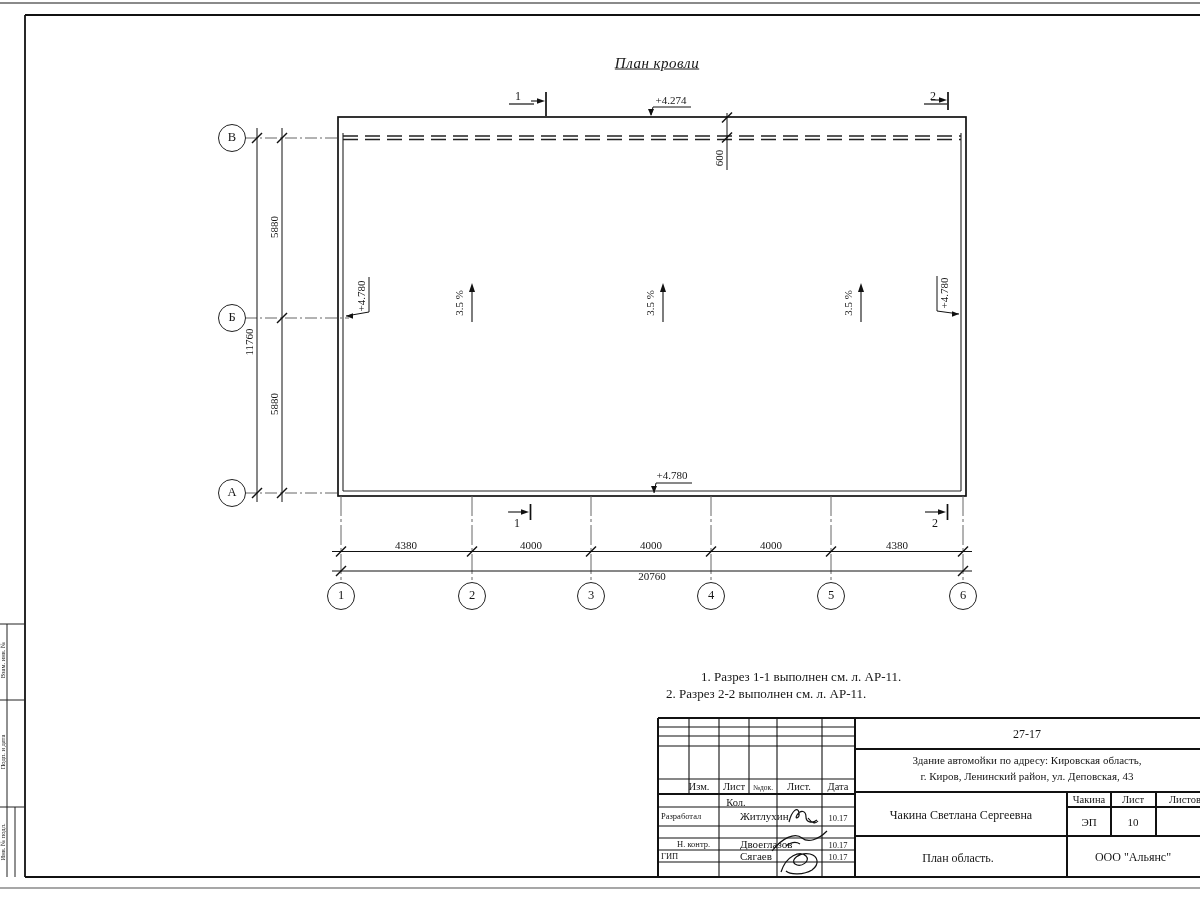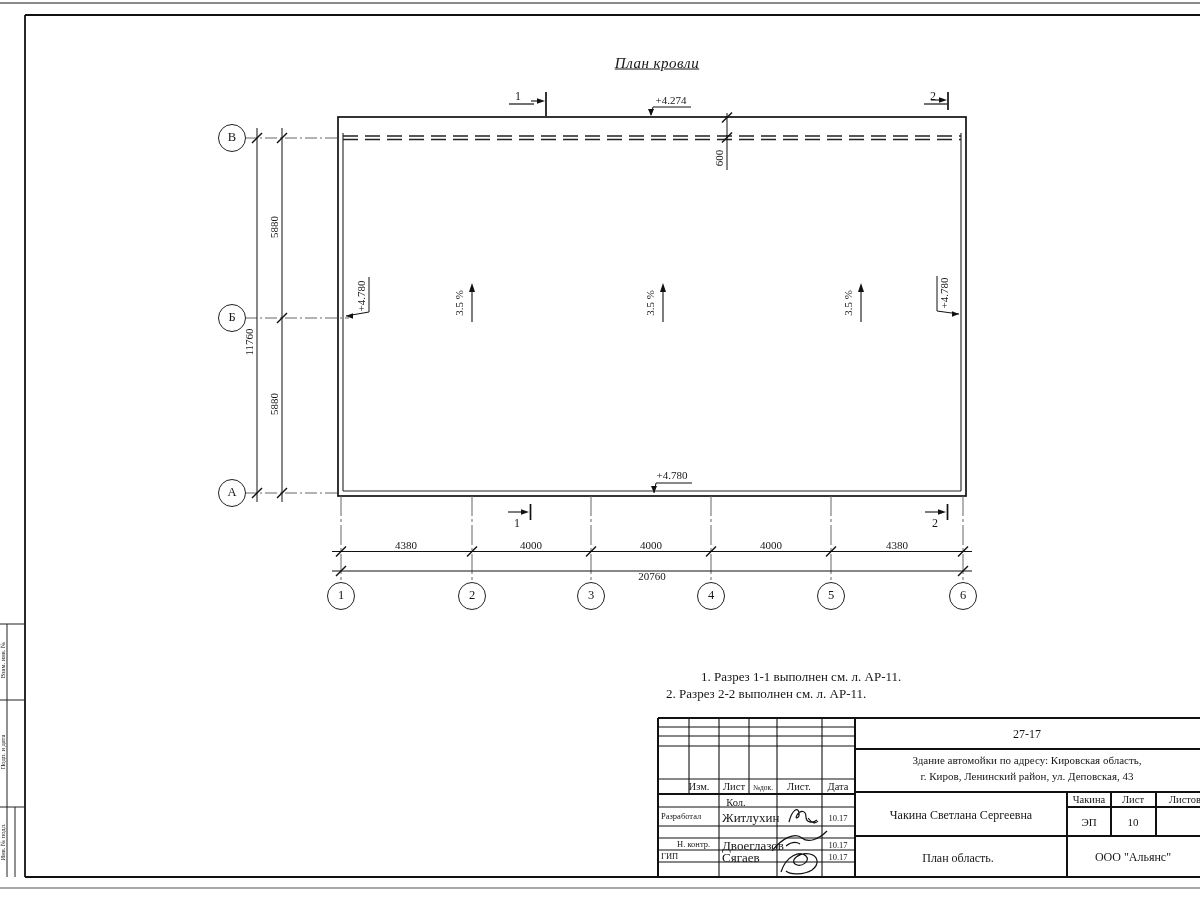--- a/index.html
+++ b/index.html
@@ -3,21 +3,21 @@
 <meta charset="utf-8">
 <style>
   html,body{margin:0;padding:0;background:#fff;}
   #sheet{position:relative;width:1200px;height:900px;background:#ffffff;overflow:hidden;
          font-family:Liberation Serif, serif;color:#161616;}
   svg{position:absolute;left:0;top:0;}
   .lbl{position:absolute;white-space:nowrap;color:#161616;transform:translate(-50%,-50%);line-height:1;}
   .rot{transform:translate(-50%,-50%) rotate(-90deg);}
   .la{transform:none;} 
   .f15{font-size:15px;} .f13{font-size:13px;margin-left:44px;} .f12{font-size:12px;} .f11{font-size:11px;}
-  .f10{font-size:10.5px;} .f9{font-size:13px;} .f8{font-size:8.5px;} .f7{font-size:7.5px;} .f6{font-size:6.5px;}
+  .f10{font-size:10.5px;} .f9{font-size:11px;margin-left:18px;} .f8{font-size:8.5px;} .f7{font-size:7.5px;} .f6{font-size:6.5px;}
   .bubble{position:absolute;width:26px;height:26px;border:1.3px solid #222;border-radius:50%;
           background:#fff;text-align:center;line-height:24px;font-size:12.5px;
           transform:translate(-50%,-50%);}
   .title{font-style:italic;text-decoration:underline;letter-spacing:.5px;}
 </style>
 </head>
 <body>
 
 <div id="sheet">
 

